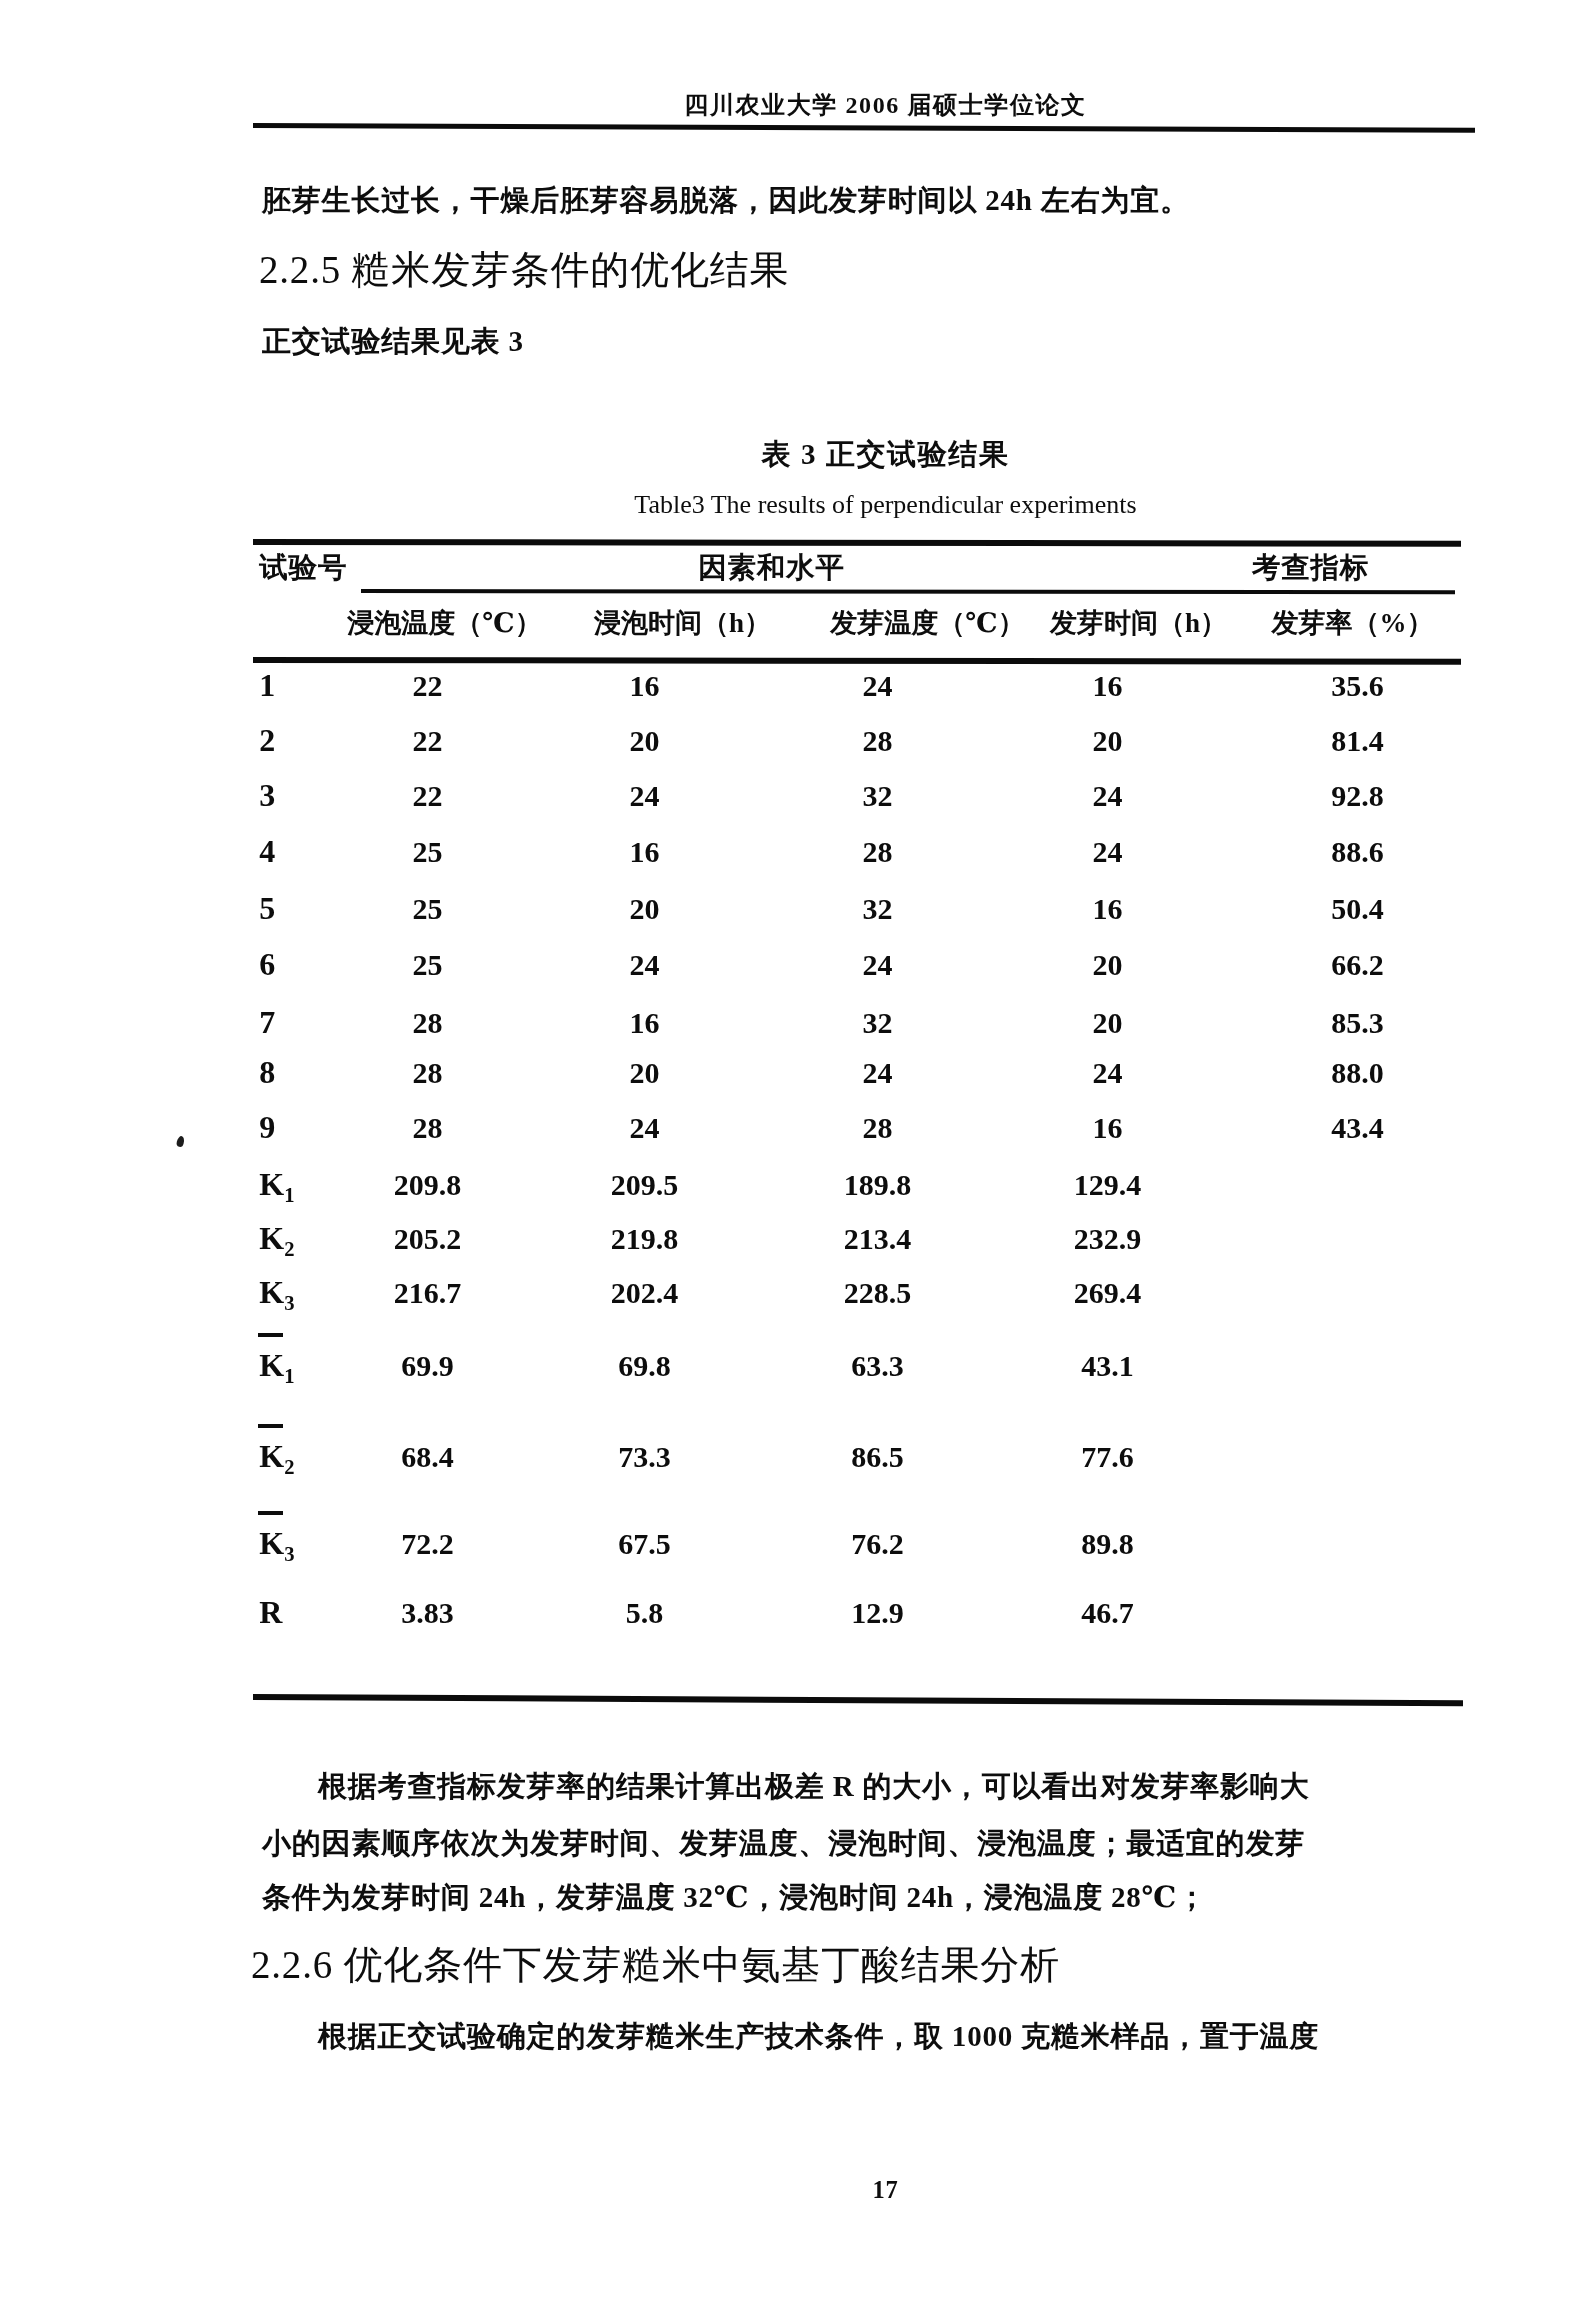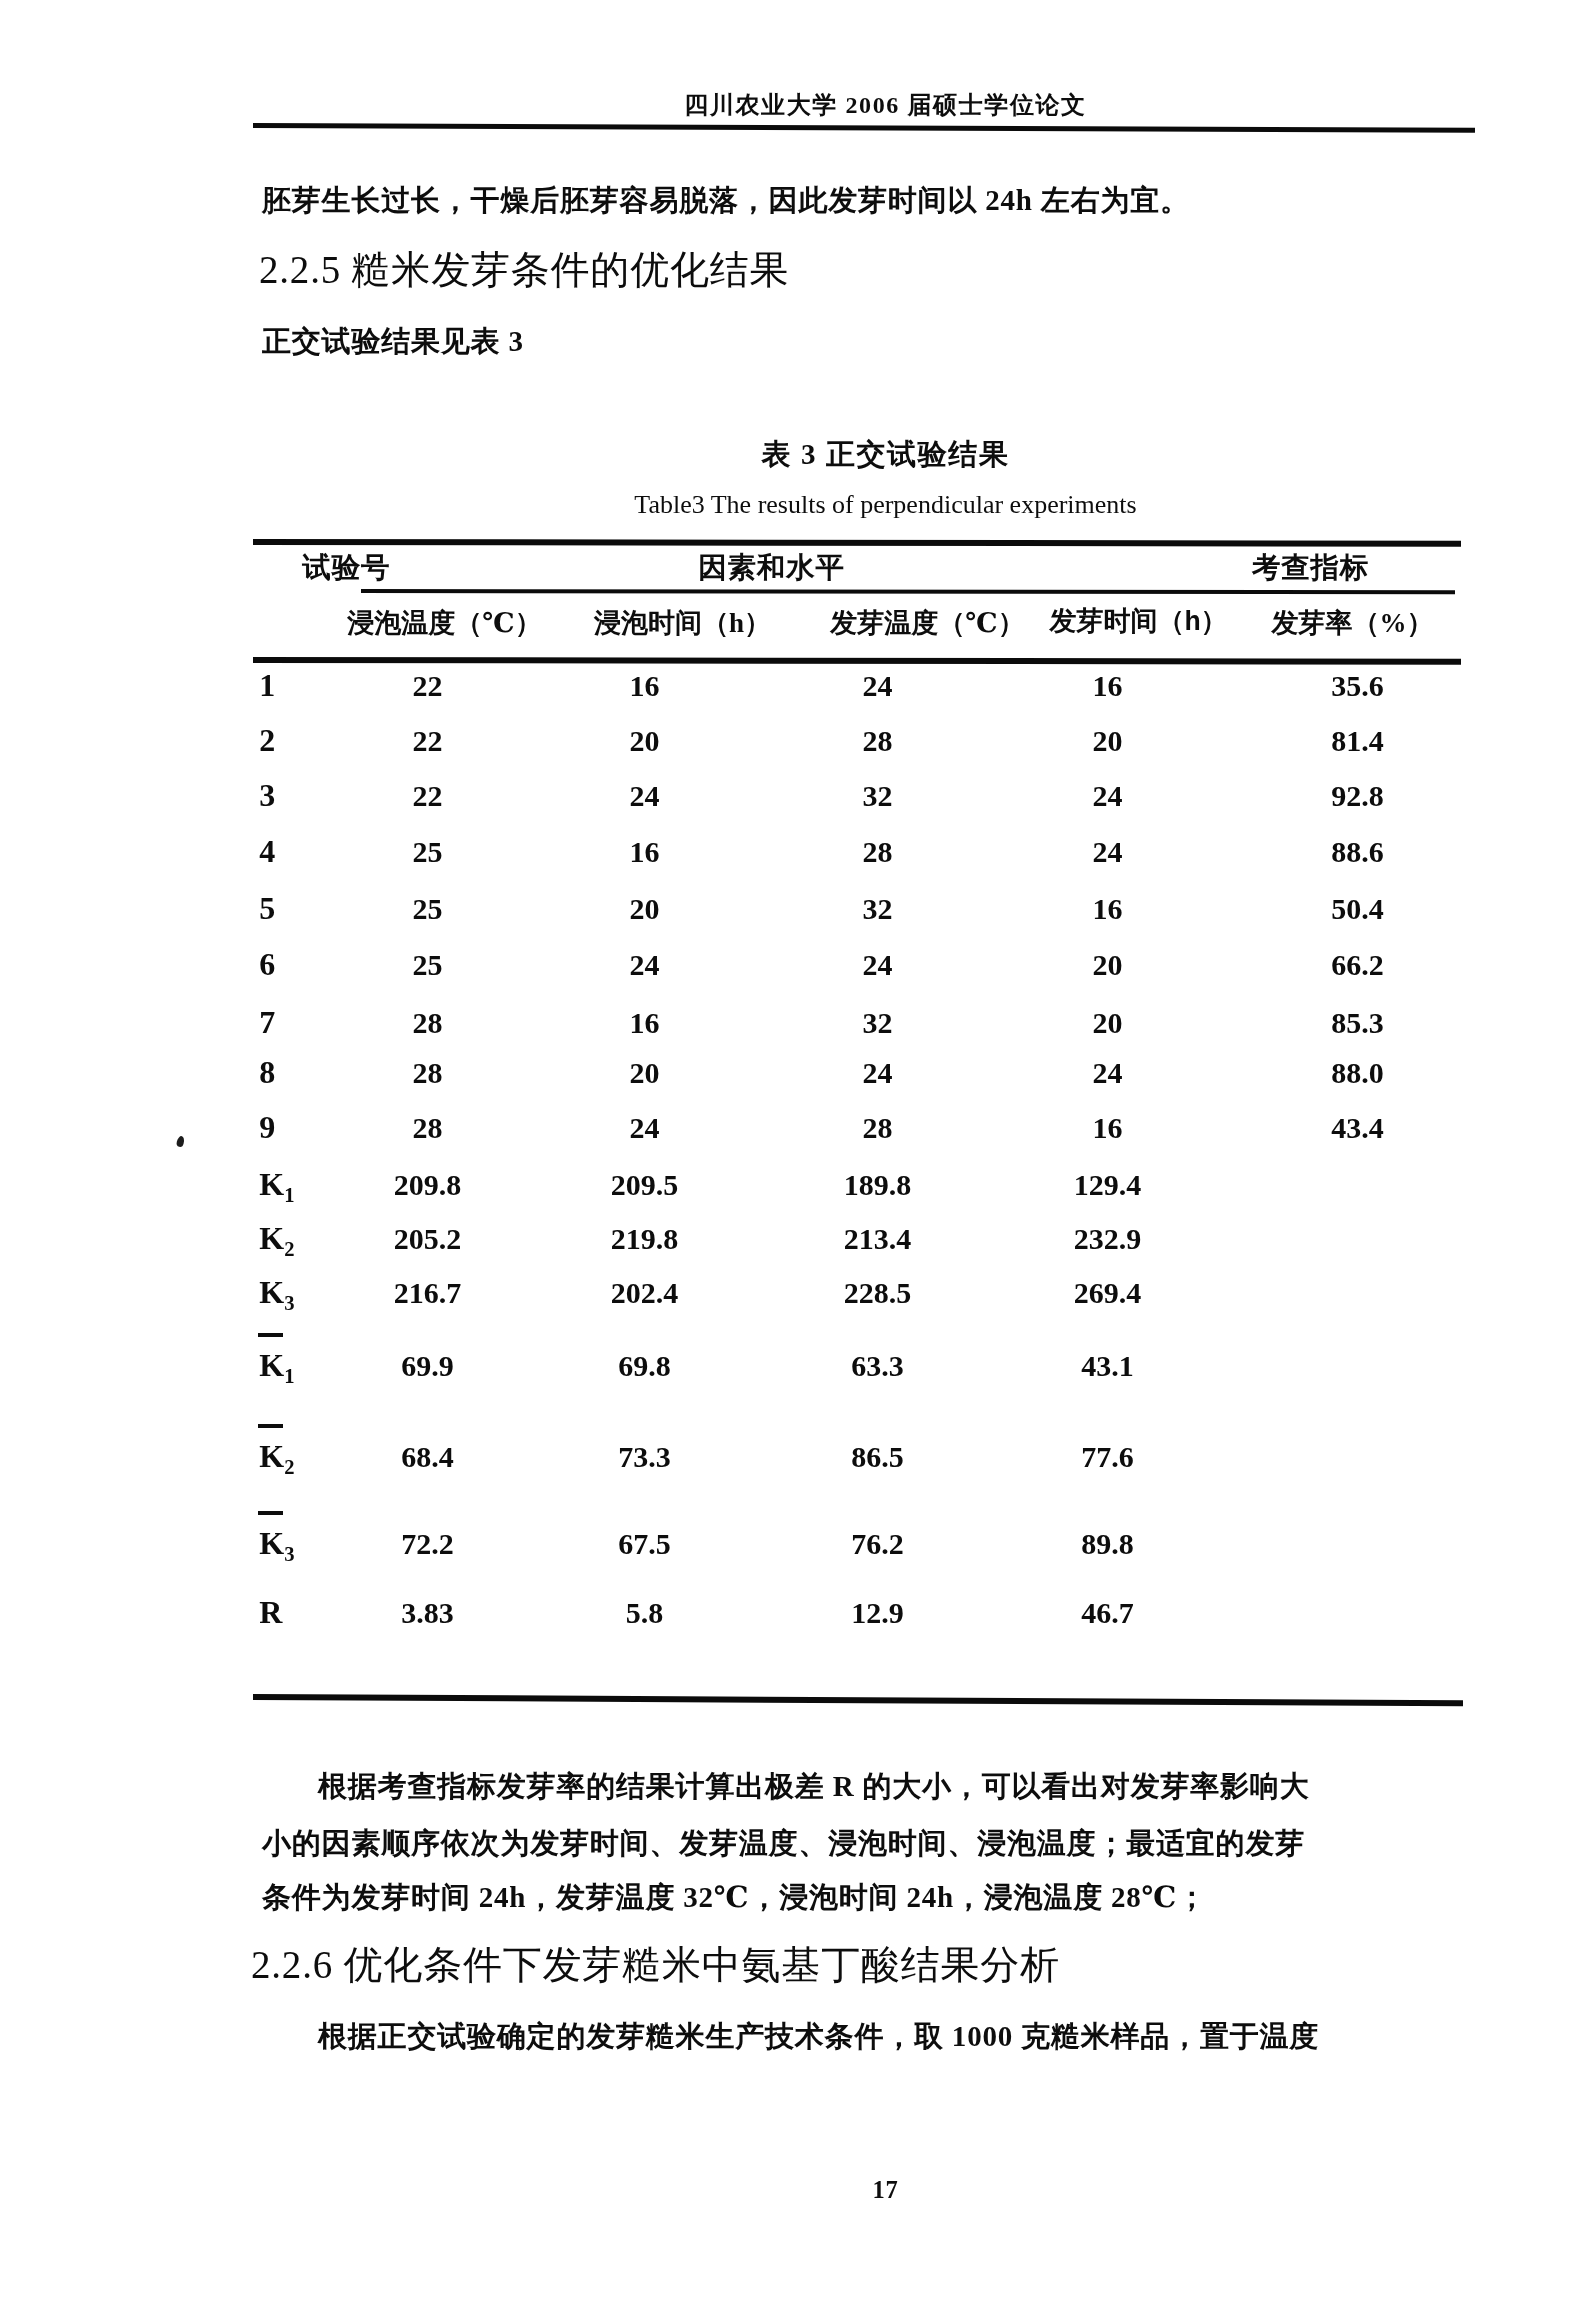--- a/index.html
+++ b/index.html
@@ -51,31 +51,31 @@
   <div class="abs h-cjk" style="left:259px;top:250px;">2.2.5 糙米发芽条件的优化结果</div>
   <div class="abs cjk" style="left:262px;top:323px;">正交试验结果见表 3</div>
 
   <div class="center-band cap-cn" style="top:435px;">表 3  正交试验结果</div>
   <div class="center-band cap-en" style="top:490px;">Table3 The results of perpendicular experiments</div>
 
   <div class="tblwrap">
     <div class="rule" style="left:0;top:0;width:1208px;height:5.5px;transform:rotate(0.08deg);"></div>
 
     <div class="trow" style="top:4.7px;height:47px;">
-      <div class="hcell" style="left:6.3px;width:174px;text-align:center;">试验号</div>
+      <div class="hcell" style="left:6.3px;width:174px;text-align:left;">试验号</div>
       <div class="hcell" style="left:408px;width:221px;">因素和水平</div>
       <div class="hcell" style="left:947px;width:221px;">考查指标</div>
     </div>
     <div class="rule" style="left:108px;top:50px;width:1094px;height:4px;transform:rotate(0.06deg);"></div>
 
     <div class="trow" style="top:59px;height:51px;">
       <div class="shcell" style="left:73px;">浸泡温度（℃）</div>
       <div class="shcell" style="left:311px;">浸泡时间（h）</div>
       <div class="shcell" style="left:556px;">发芽温度（℃）</div>
-      <div class="shcell" style="left:767px;font-family:Liberation Mono, monospace;">发芽时间（h）</div>
+      <div class="shcell" style="left:767px;">发芽时间（h）</div>
       <div class="shcell" style="left:981px;">发芽率（%）</div>
     </div>
     <div class="rule" style="left:0;top:118px;width:1208px;height:5.5px;transform:rotate(0.08deg);"></div>
 
     <div class="trow" style="top:119px;">
       <div class="c c0 rlabel"><span>1</span></div>
       <div class="c c1">22</div>
       <div class="c c2">16</div>
       <div class="c c3">24</div>
       <div class="c c4">16</div>

